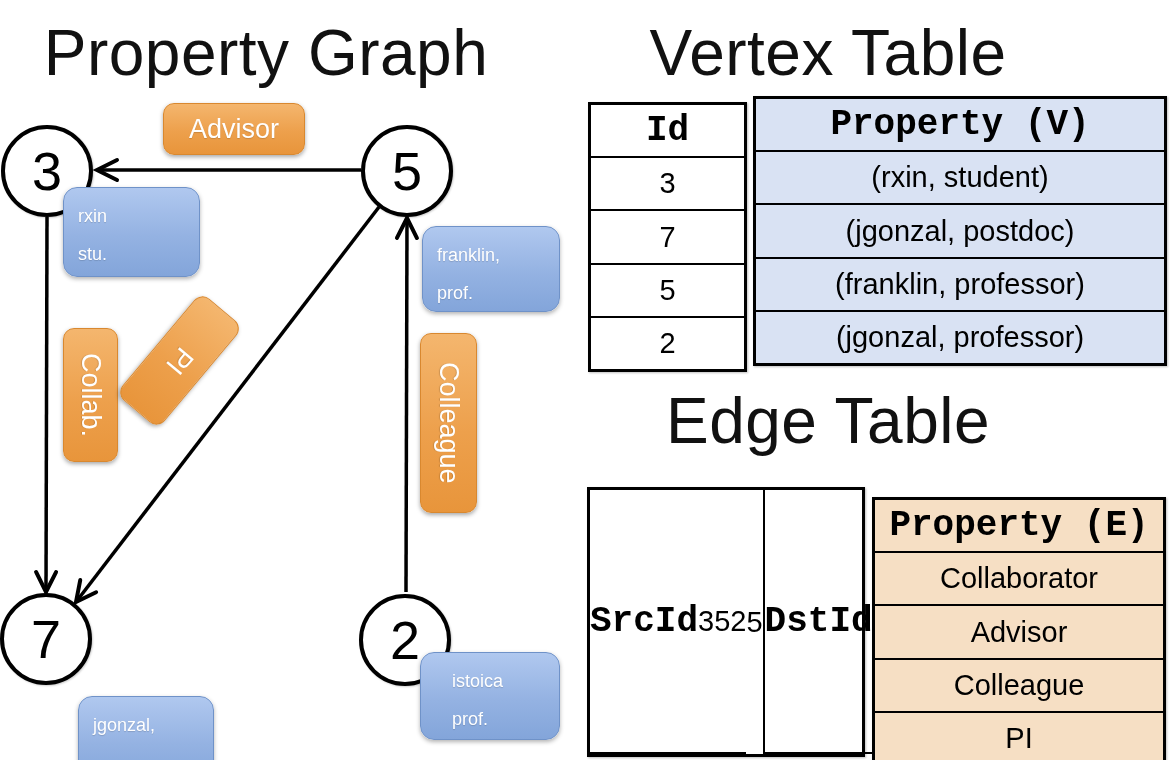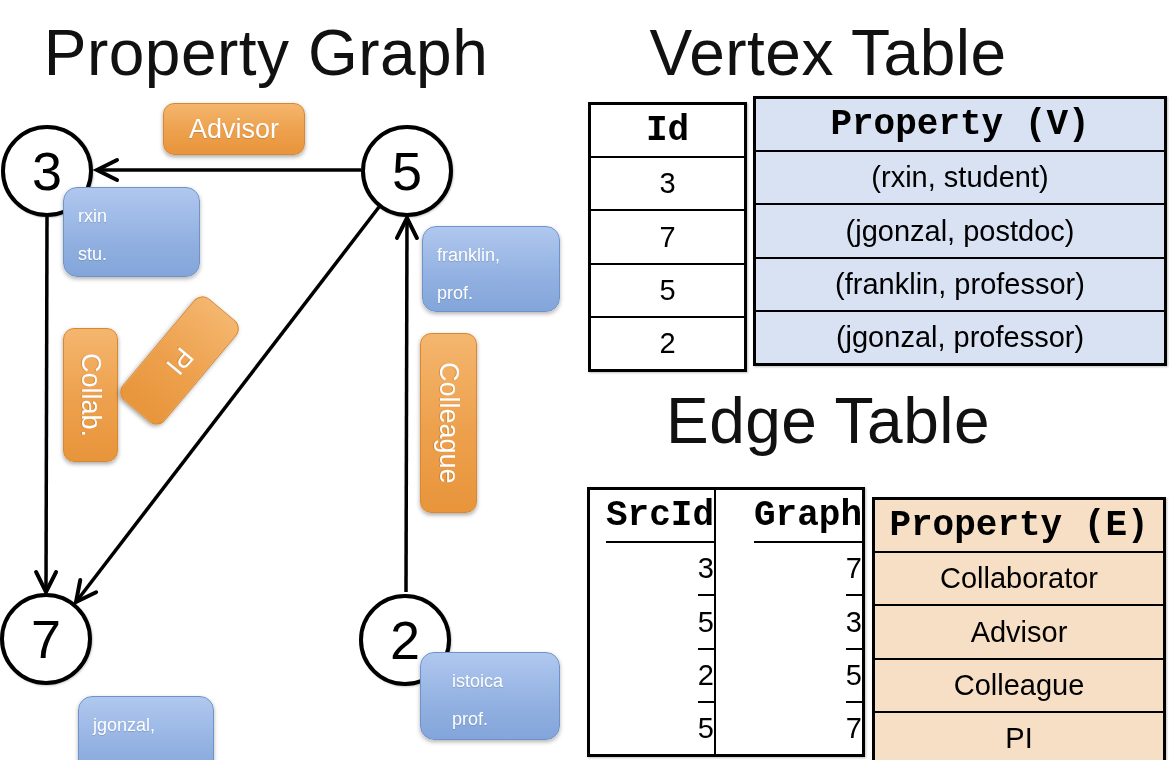--- a/index.html
+++ b/index.html
@@ -64,21 +64,21 @@
   
   .tbox {
     position: absolute;
     border: 3px solid #000;
     display: flex;
     flex-direction: column;
     box-shadow: 1px 1px 2px rgba(0,0,0,0.25);
     background: #fff;
   }
   .tbox.cols { flex-direction: row; }
-  .tcol { display: flex; flex-direction: column; flex: 1; align-items: flex-end; }
+  .tcol { display: flex; flex-direction: row; flex: 1; }
   .tcol.divider { border-right: 2px solid #000; }
   .trow {
     flex: 1;
     display: flex; align-items: center; justify-content: center;
     font-size: 29px;
     border-bottom: 2px solid #000;
     white-space: nowrap;
   }
   .trow:last-child { border-bottom: none; }
   .trow.head { font-weight: bold; font-size: 36px; font-family: Liberation Mono, monospace; }
@@ -158,21 +158,21 @@
 
   <div class="tbox cols" style="left:587px; top:487px; width:278px; height:270px;">
     <div class="tcol divider" style="flex:0 0 126px;">
       <div class="trow head">SrcId</div>
       <div class="trow">3</div>
       <div class="trow">5</div>
       <div class="trow">2</div>
       <div class="trow">5</div>
     </div>
     <div class="tcol">
-      <div class="trow head">Graph</div>
+      <div class="trow head">DstId</div>
       <div class="trow">7</div>
       <div class="trow">3</div>
       <div class="trow">5</div>
       <div class="trow">7</div>
     </div>
   </div>
 
   <div class="tbox tanfill" style="left:872px; top:497px; width:294px; height:270px;">
     <div class="trow head">Property (E)</div>
     <div class="trow">Collaborator</div>

